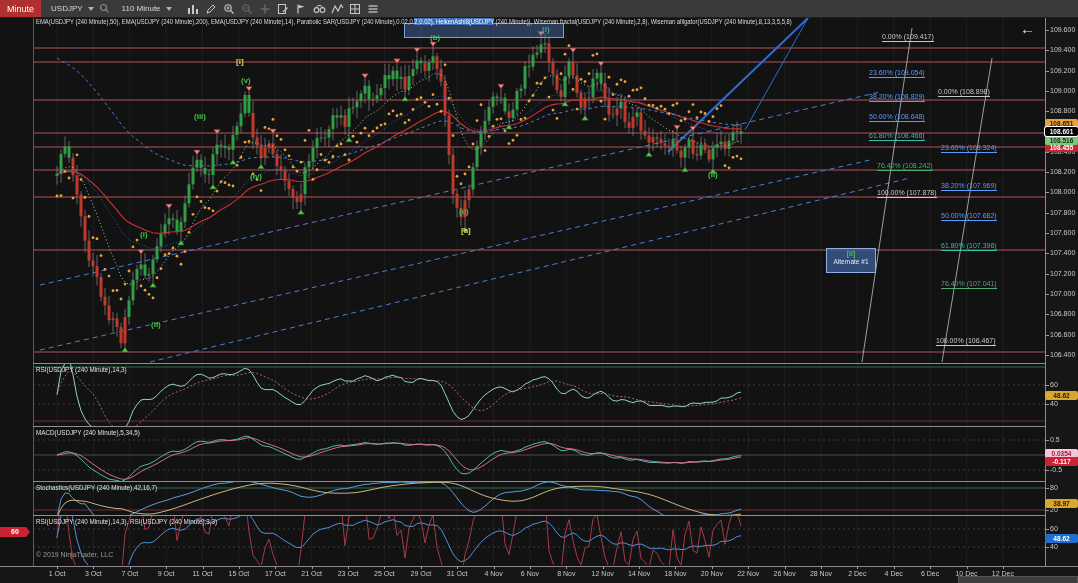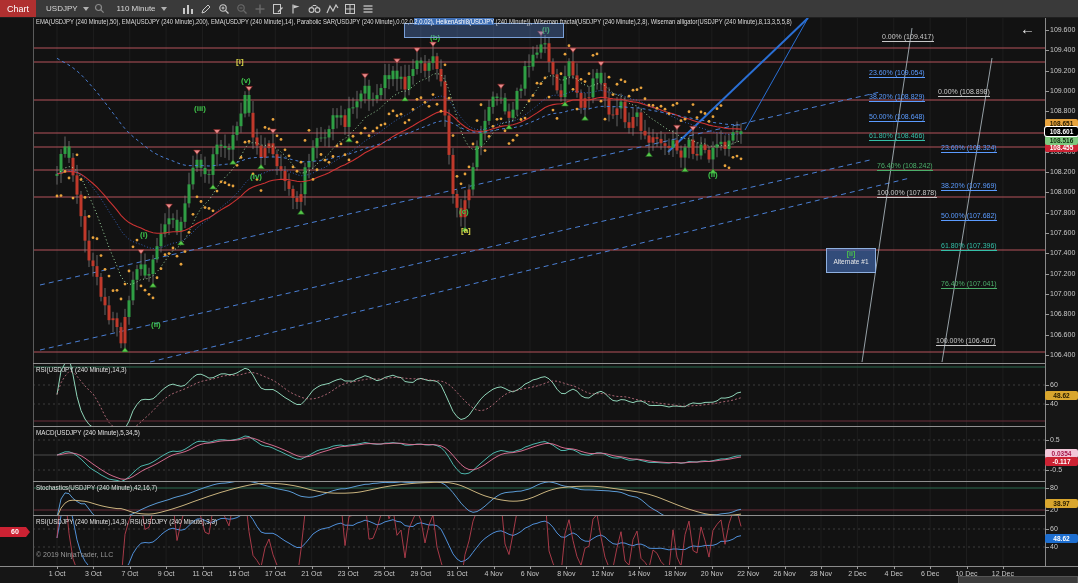--- a/index.html
+++ b/index.html
@@ -48,21 +48,21 @@
   .backarrow{position:absolute;left:1020px;top:20px;color:#e8e8e8;font-size:15px;z-index:12;}
   .copyright{position:absolute;left:36px;top:551px;color:#9a9a9a;font-size:7px;z-index:10;}
   .scrollthumb{position:absolute;left:958px;top:576px;width:118px;height:6px;background:#3c3c3c;border:1px solid #555;z-index:8;}
 </style>
 </head>
 <body>
 
 <div id="app">
 
   <div id="toolbar">
-    <div class="tab-chart">Chart</div>
+    <div class="tab-chart">Minute</div>
     <div class="tb-dd">
       <span>USDJPY</span>
       <span class="chev"></span>
     </div>
     <div class="tb-ic">
       <svg width="11" height="11">
           <circle cx="4.5" cy="4.5" r="3" fill="none" stroke="#8a8a8a" stroke-width="1.2"></circle>
           <line x1="6.7" y1="6.7" x2="9.6" y2="9.6" stroke="#8a8a8a" stroke-width="1.2"></line>
         </svg>
     </div>
@@ -893,21 +893,21 @@
       <div class="tlabel" style="left:893.74px">4 Dec</div>
       <div class="tdash" style="left:893.74px"></div>
       <div class="tlabel" style="left:930.1200000000001px">6 Dec</div>
       <div class="tdash" style="left:930.1200000000001px"></div>
       <div class="tlabel" style="left:966.5000000000001px">10 Dec</div>
       <div class="tdash" style="left:966.5000000000001px"></div>
       <div class="tlabel" style="left:1002.8800000000001px">12 Dec</div>
       <div class="tdash" style="left:1002.8800000000001px"></div>
       <div class="wave" style="left:236px;top:57px;color:#d8d34a">[i]</div>
       <div class="wave" style="left:241px;top:76px;color:#3fc24a">(v)</div>
-      <div class="wave" style="left:194px;top:104px;color:#3fc24a">(iii)</div>
+      <div class="wave" style="left:194px;top:112px;color:#3fc24a">(iii)</div>
       <div class="wave" style="left:250px;top:172px;color:#3fc24a">(iv)</div>
       <div class="wave" style="left:140px;top:230px;color:#3fc24a">(i)</div>
       <div class="wave" style="left:151px;top:320px;color:#3fc24a">(ii)</div>
       <div class="wave" style="left:430px;top:33px;color:#3fc24a">(b)</div>
       <div class="wave" style="left:542px;top:25px;color:#3fc24a">(i)</div>
       <div class="wave" style="left:459px;top:207px;color:#3fc24a">(c)</div>
       <div class="wave" style="left:461px;top:226px;color:#d8d34a">[a]</div>
       <div class="wave" style="left:708px;top:170px;color:#3fc24a">(ii)</div>
       <div class="fib" style="left:882px;top:33px;color:#c8c8c8;border-bottom:1px solid #c8c8c8">0.00% (109.417)</div>
       <div class="fib" style="left:869px;top:69px;color:#5b9bff;border-bottom:1px solid #5b9bff">23.60% (109.054)</div>

